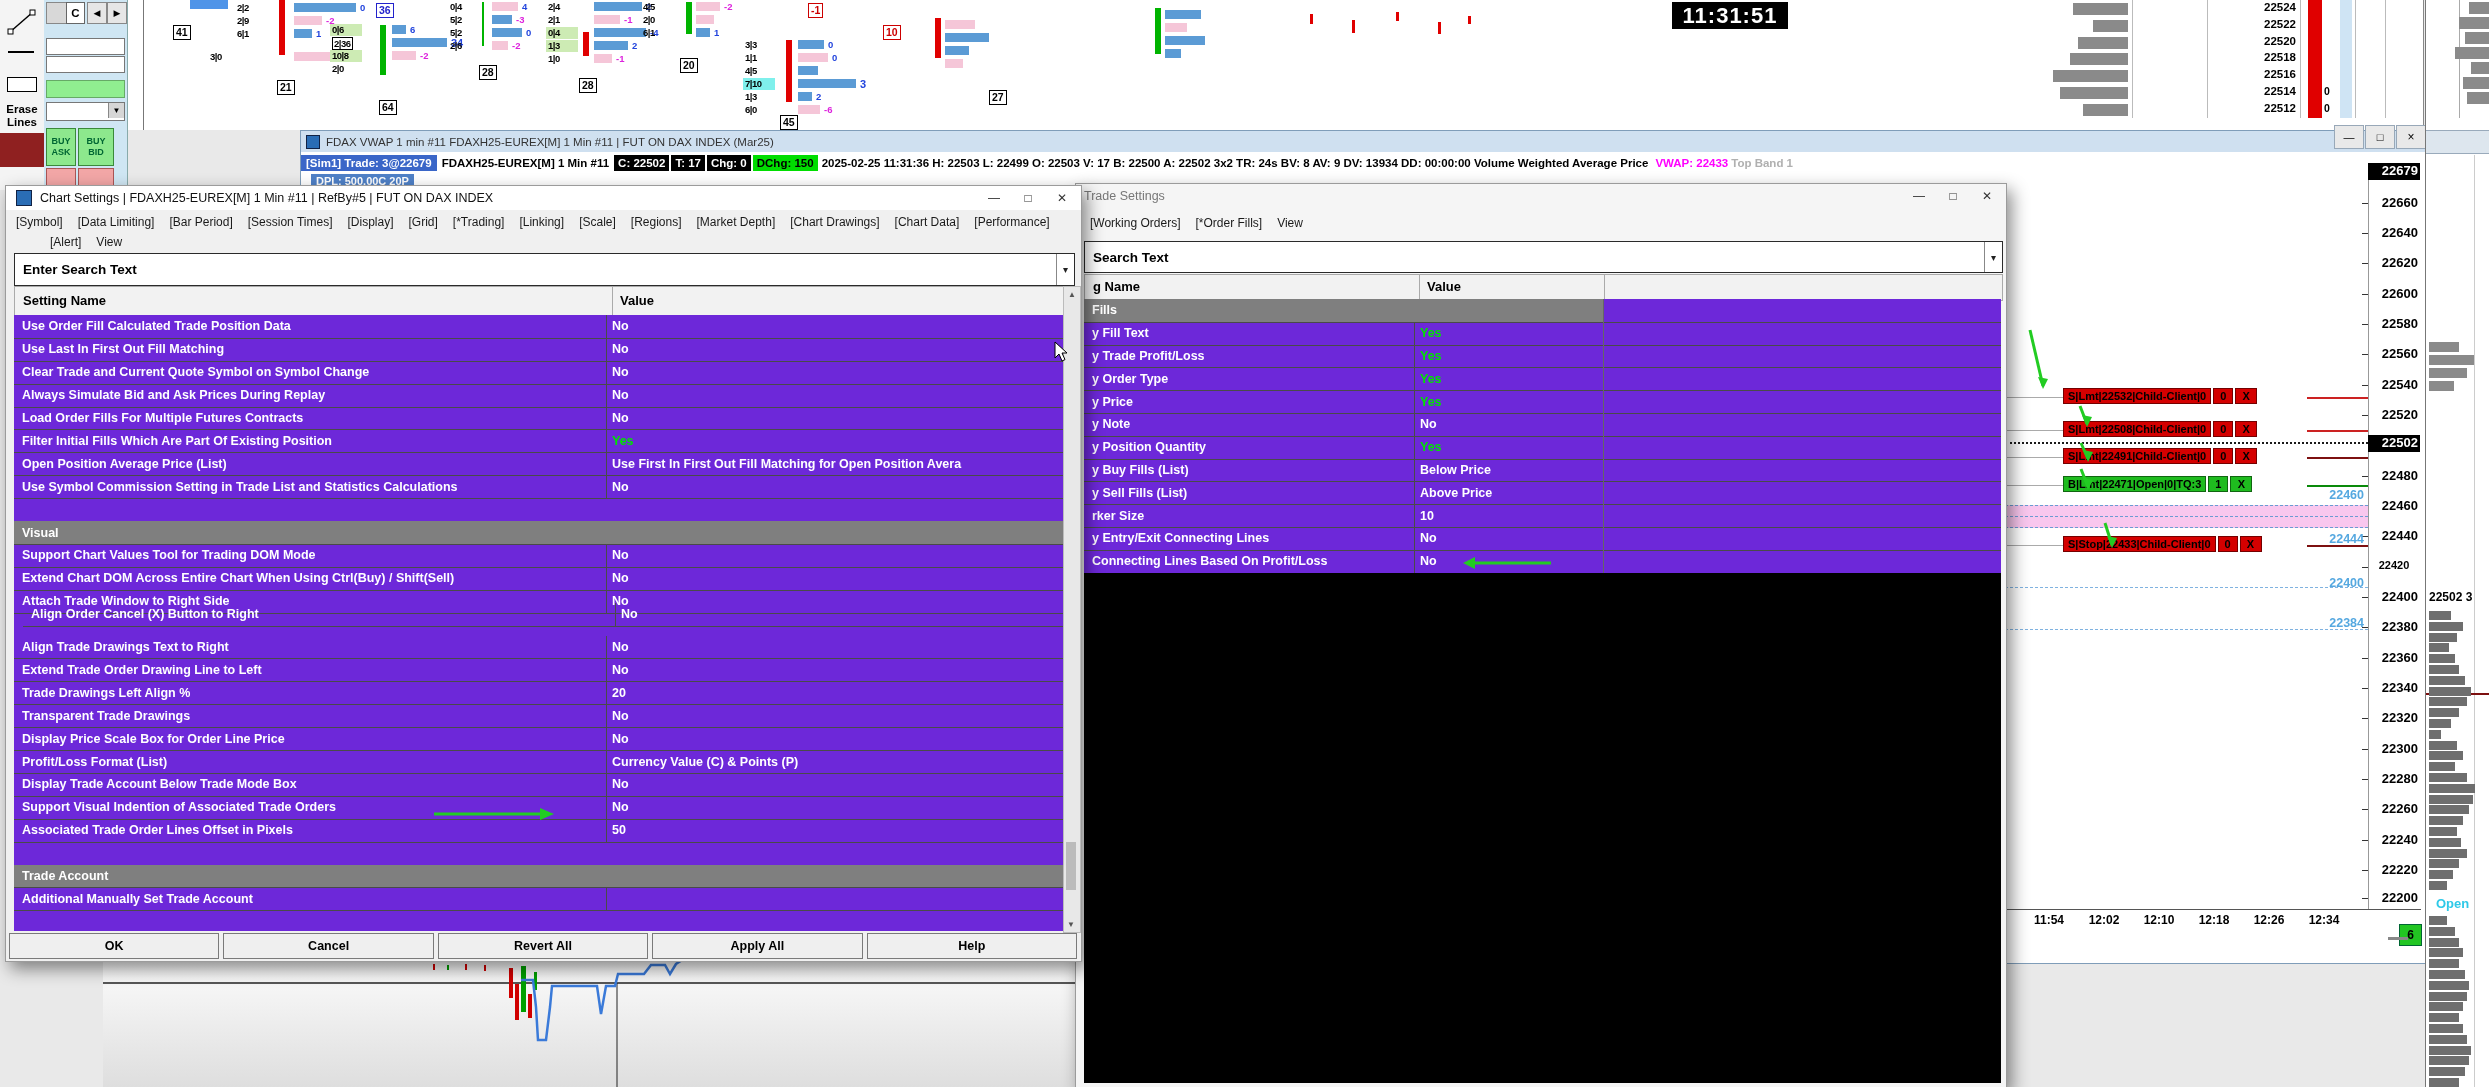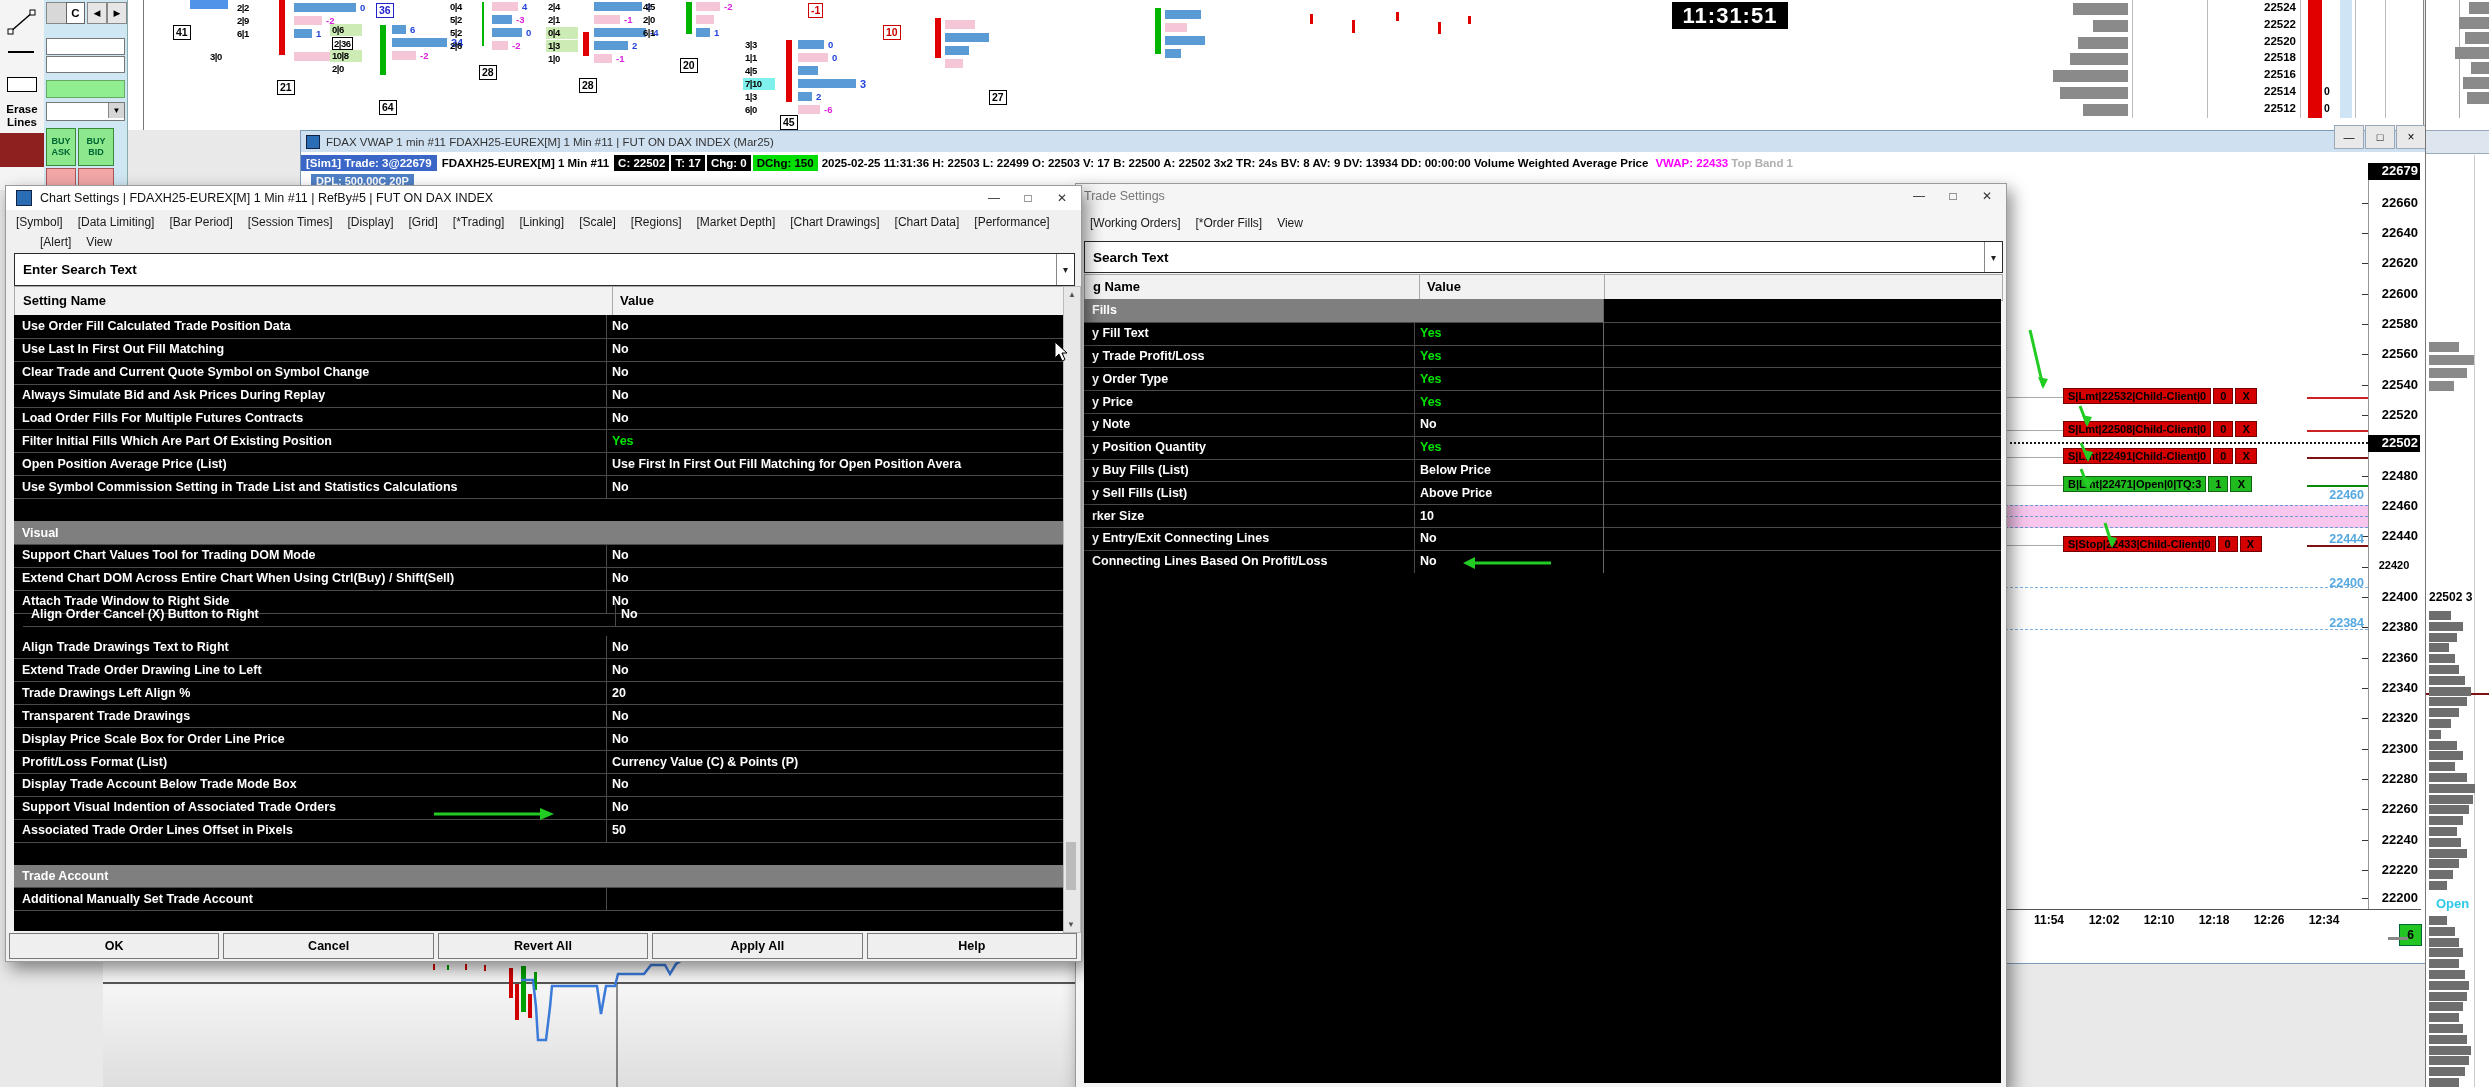--- a/index.html
+++ b/index.html
@@ -10,21 +10,21 @@
   .dlg{background:#f0f0f0;border:1px solid #9b9b9b;box-shadow:5px 7px 16px rgba(0,0,0,.45);}
   .titlebar{position:absolute;left:0;top:0;right:0;height:24px;background:#ffffff;display:flex;align-items:center;}
   .title-txt{font-size:12.5px;color:#111;margin-left:8px;}
   .winbtns{position:absolute;right:2px;top:0;display:flex;}
   .winbtn{width:34px;height:23px;display:flex;align-items:center;justify-content:center;font-size:12px;color:#333;}
   .menu-row{display:flex;gap:15px;align-items:center;font-size:12px;color:#1a1a1a;}
   .combo{background:#fff;border:1px solid #2a2a2a;position:absolute;display:flex;align-items:center;}
   .combo-txt{font-size:13.5px;font-weight:bold;color:#000;padding-left:8px;flex:1;}
   .combo-arrow{width:17px;height:100%;display:flex;align-items:center;justify-content:center;border-left:1px solid #888;font-size:10px;color:#222;}
   .tbl-head{background:#f2f2f2;position:absolute;font-weight:bold;font-size:13px;color:#000;}
-  .rows{position:absolute;background:#000000;}
+  .rows{position:absolute;background:#6d28d9;}
   .srow{position:absolute;left:0;right:0;border-bottom:1px solid #4a4a4a;display:flex;align-items:center;}
   .srow .nm{color:#fff;font-size:12.5px;font-weight:bold;padding-left:8px;}
   .srow .vl{color:#fff;font-size:12.5px;font-weight:bold;}
   .sec{background:#7f7f7f;color:#fff;font-size:12.5px;font-weight:bold;}
   .btn{background:#efefef;border:1px solid #7a7a7a;display:flex;align-items:center;justify-content:center;font-size:12.5px;font-weight:bold;color:#000;}
   .greenv{color:#00e400 !important;}
   .ordrow{position:absolute;display:flex;gap:2px;align-items:stretch;height:16px;}
   .ordseg{display:flex;align-items:center;font-size:11px;font-weight:bold;color:#000;border:1px solid rgba(0,0,0,.45);padding:0 4px;}
   .vline{position:absolute;width:1px;background:#aaa;}
 </style>
@@ -540,21 +540,21 @@
         <span>[Grid]</span>
         <span>[*Trading]</span>
         <span>[Linking]</span>
         <span>[Scale]</span>
         <span>[Regions]</span>
         <span>[Market Depth]</span>
         <span>[Chart Drawings]</span>
         <span>[Chart Data]</span>
         <span>[Performance]</span>
       </div>
-    <div class="abs menu-row" style="left:10px;top:46px;height:20px;padding-left:24px;">
+    <div class="abs menu-row" style="left:20px;top:46px;height:20px;padding-left:24px;">
         <span>[Alert]</span>
         <span>View</span>
       </div>
     <div class="combo" style="left:8px;top:67px;width:1059px;height:31px;">
       <div class="combo-txt nw">Enter Search Text</div>
       <div class="combo-arrow">▾</div>
     </div>
     <div class="tbl-head" style="left:8px;top:100px;width:1049px;height:29px;border:1px solid #aaa;">
       <span class="abs nw" style="left:8px;top:6px;">Setting Name</span>
       <span class="abs nw" style="left:605px;top:6px;">Value</span>

